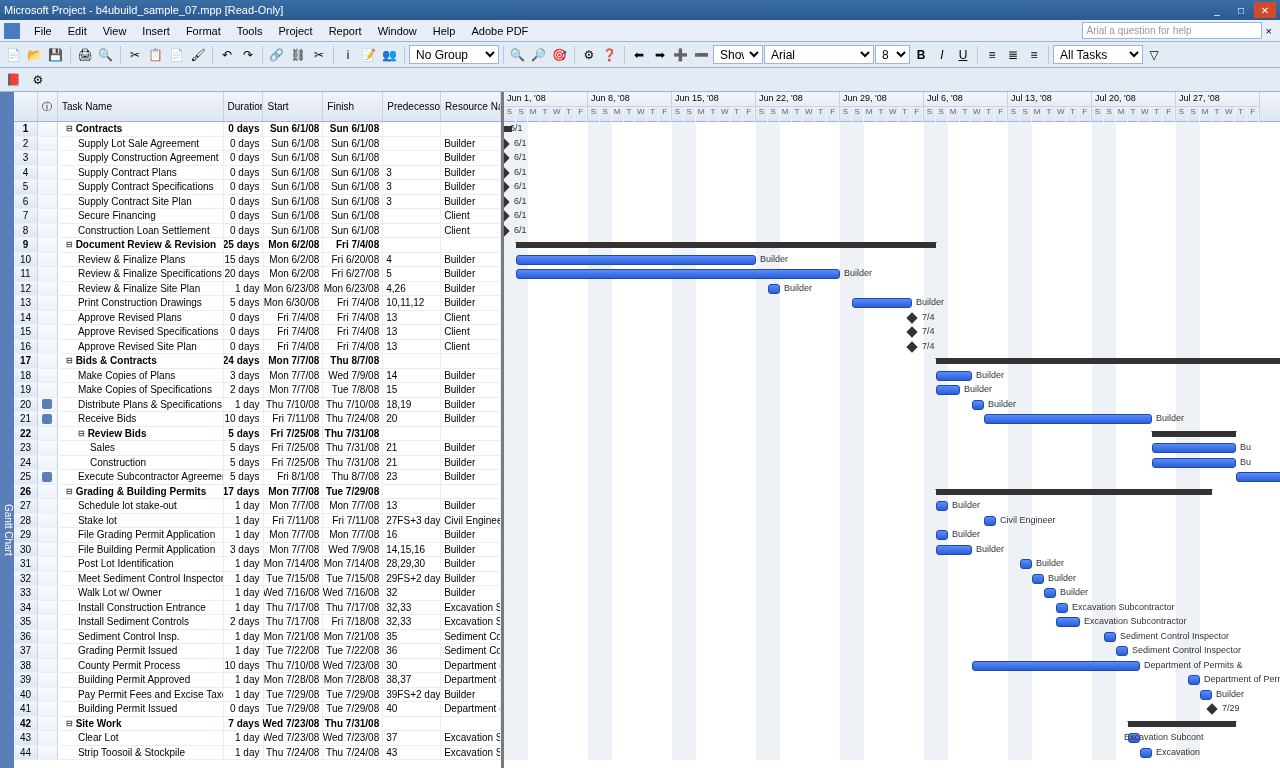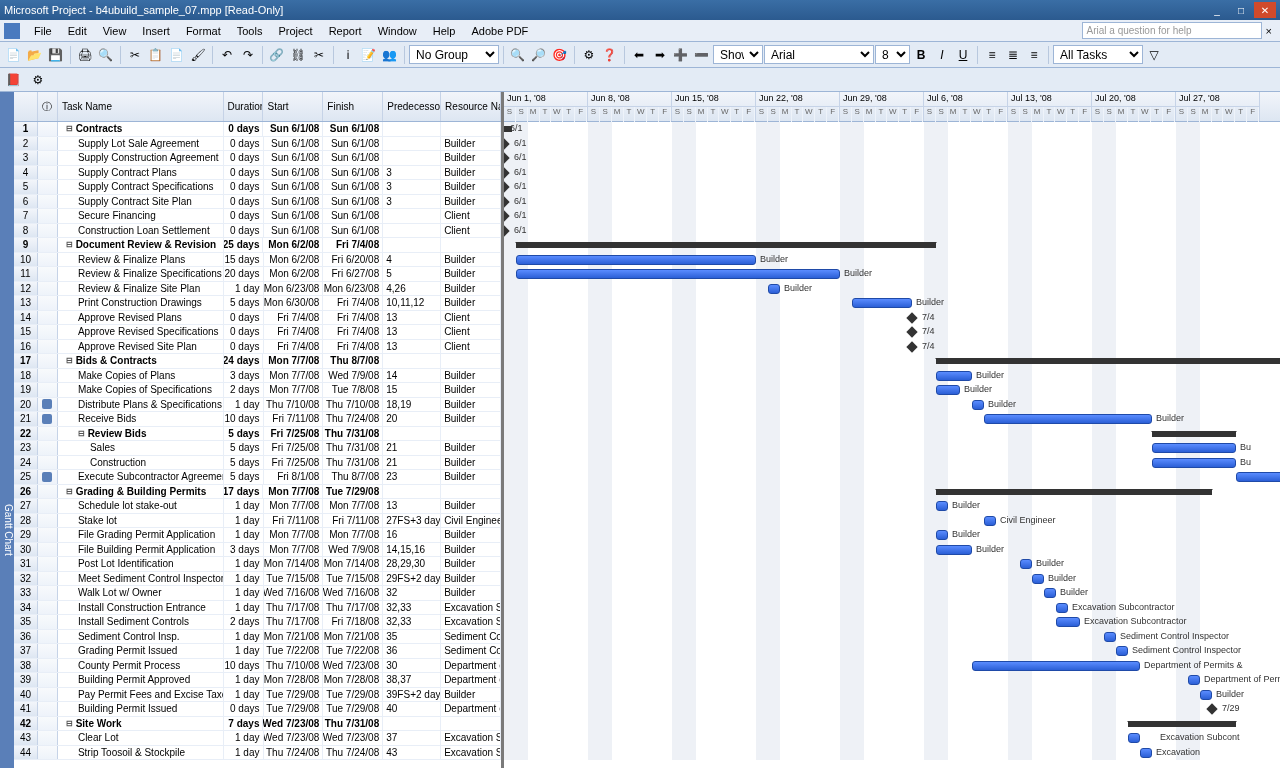--- a/index.html
+++ b/index.html
@@ -865,21 +865,21 @@
           </div>
           <div class="grow">
             <div class="ms" style="left:704px"></div>
             <div class="lbl" style="left:718px">7/29</div>
           </div>
           <div class="grow">
             <div class="bar sum" style="left:624px;width:108px"></div>
           </div>
           <div class="grow">
             <div class="bar" style="left:624px;width:12px"></div>
-            <div class="lbl" style="left:656px">Excavation Subcont</div>
+            <div class="lbl" style="left:620px">Excavation Subcont</div>
           </div>
           <div class="grow">
             <div class="bar" style="left:636px;width:12px"></div>
             <div class="lbl" style="left:652px">Excavation</div>
           </div>
         </div>
     </div>
   </div>
 </div>
 

